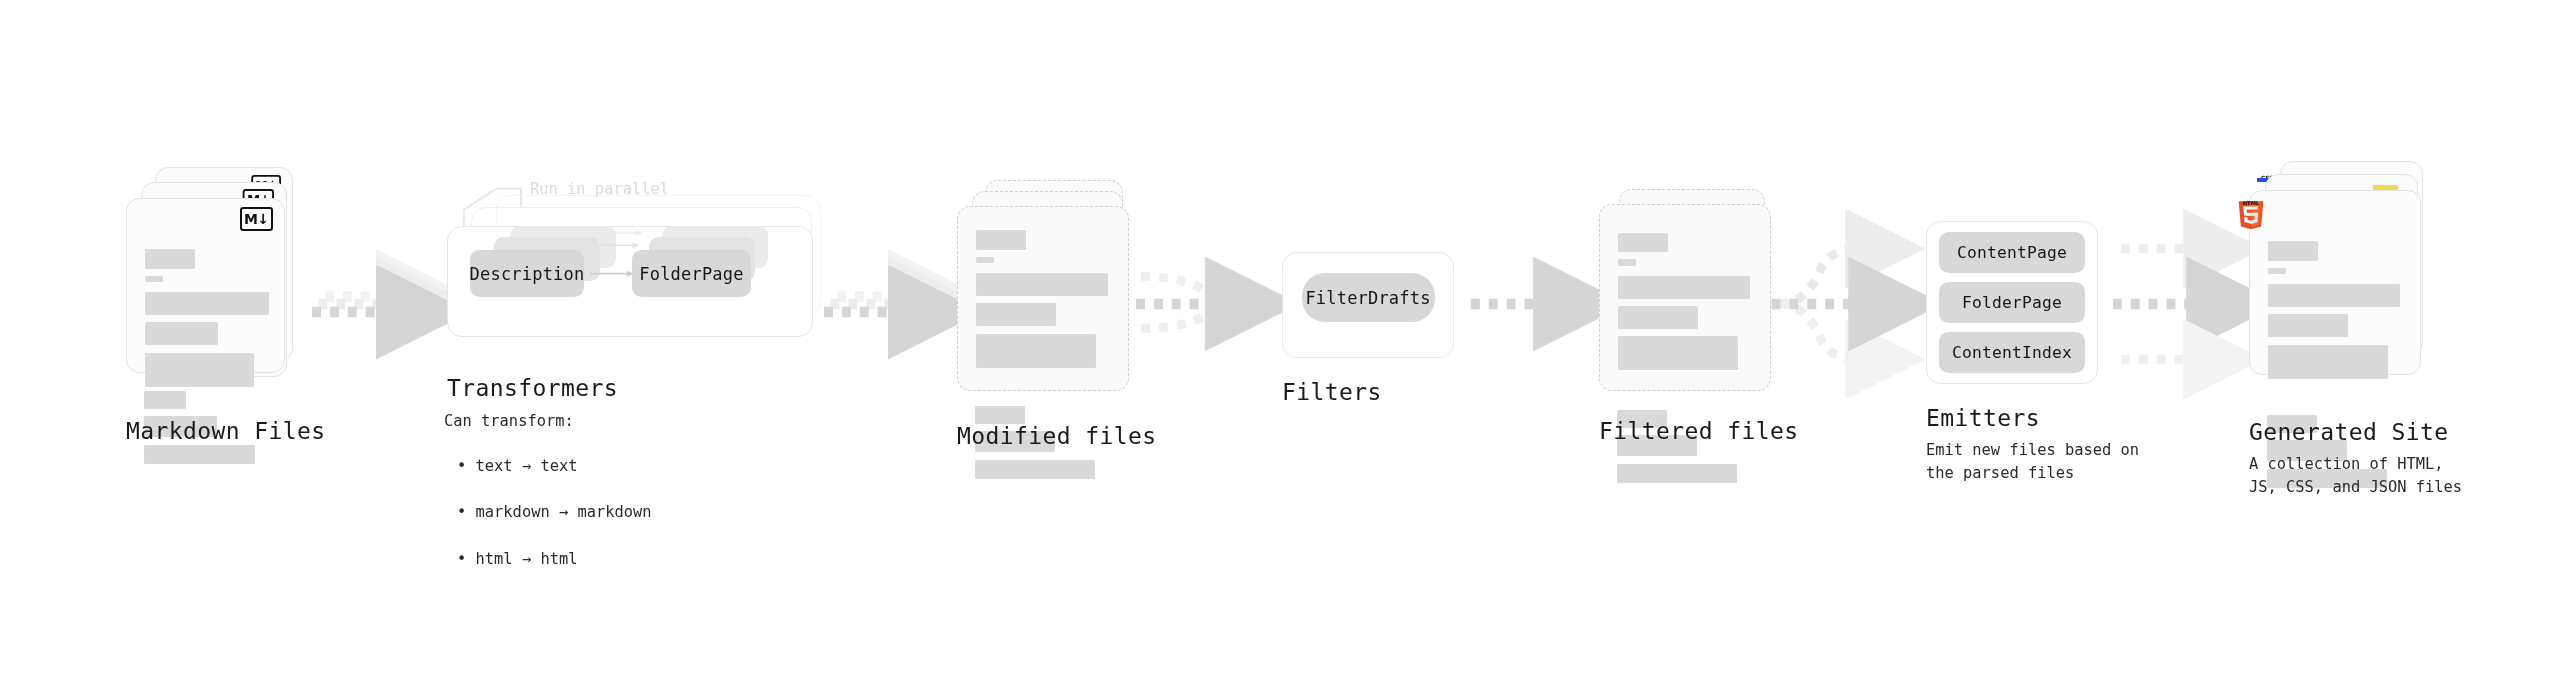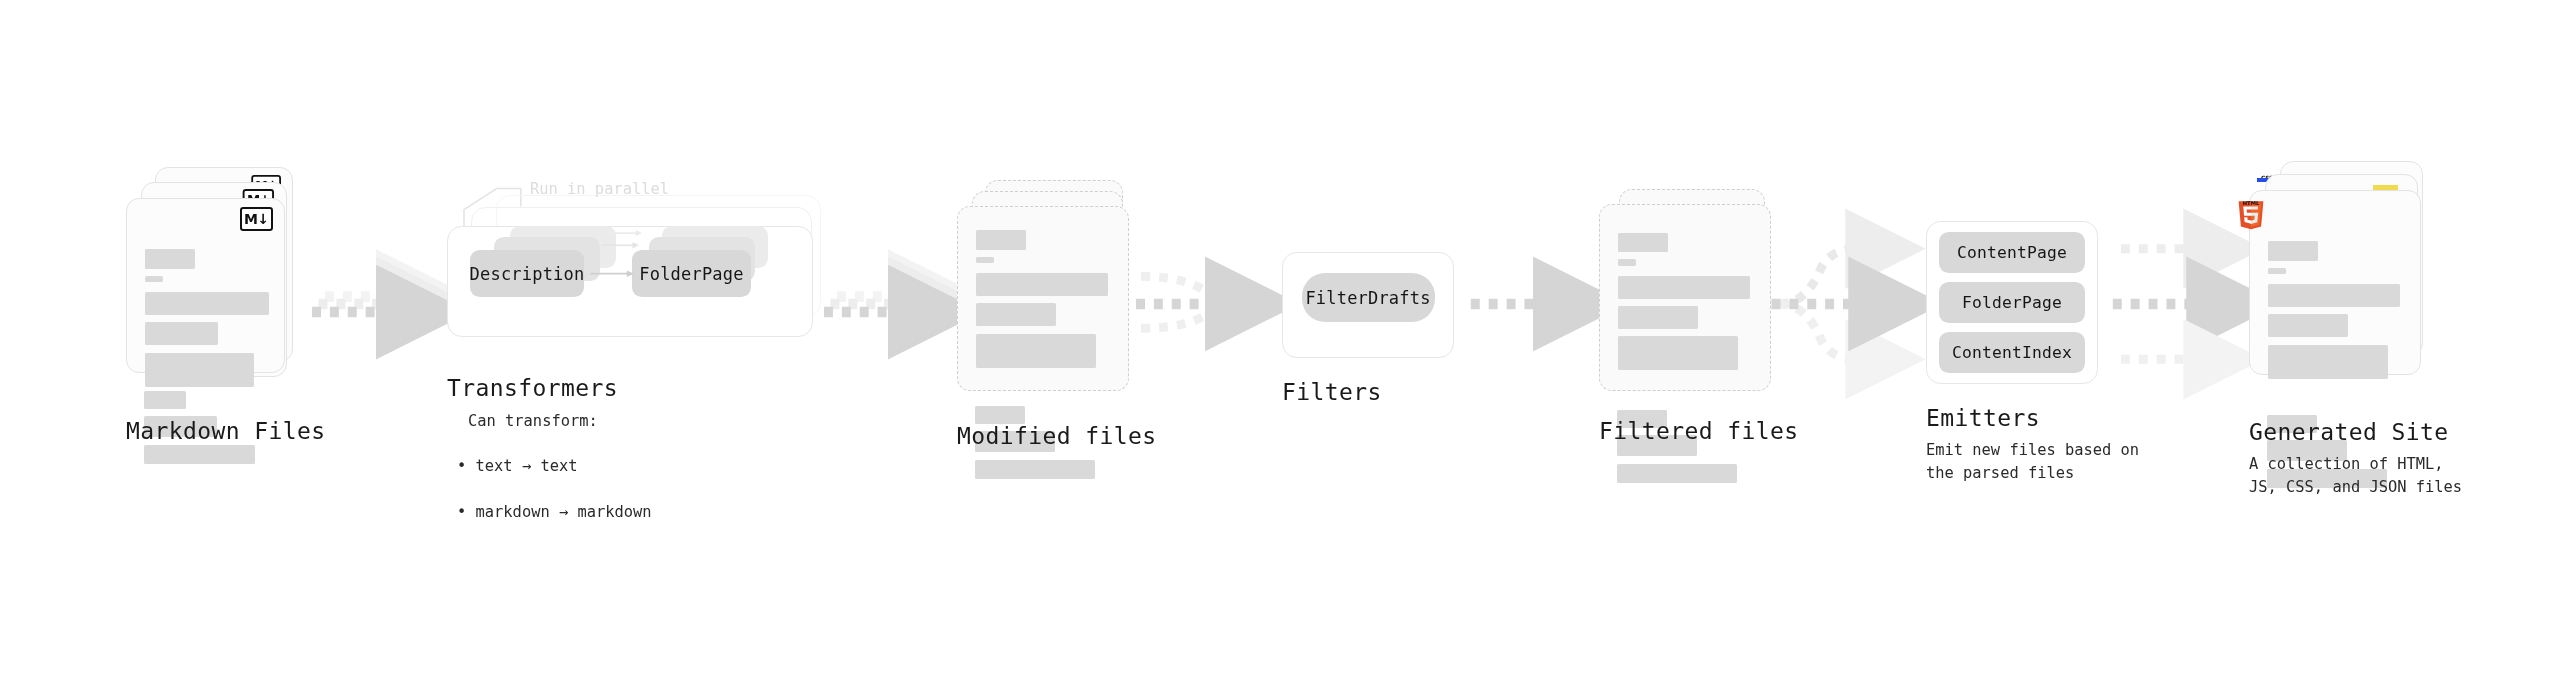--- a/index.html
+++ b/index.html
@@ -180,27 +180,30 @@
       <path d="M232,43 L240,47 L232,51 Z" fill="#ececec"></path>
       <path d="M190,62 L232,62" stroke="#e4e4e4" stroke-width="2" fill="none"></path>
       <path d="M228,58 L236,62 L228,66 Z" fill="#e4e4e4"></path>
       <path d="M176,97 L226,97" stroke="#cfcfcf" stroke-width="2" fill="none"></path>
       <path d="M221,93 L230,97 L221,101 Z" fill="#cfcfcf"></path>
     </svg>
   </div>
   <div class="runlabel" style="left:530px;top:180px;">Run in parallel</div>
 
   <div class="abs lbl-title" style="left:447px;top:375px;">Transformers</div>
-  <div class="abs lbl-sub" style="left:468px;top:410px;">Can transform:</div>
+  <div class="abs lbl-sub" style="left:444px;top:410px;">Can transform:</div>
   <div class="abs" style="left:457px;top:432px;">
     <div class="lbl-sub" style="position:relative;">
       <span>•&nbsp;</span><span>text → text</span>
     </div>
     <div class="lbl-sub" style="position:relative;">
       <span>•&nbsp;</span><span>markdown → markdown</span>
+    </div>
+    <div class="lbl-sub" style="position:relative;">
+      <span>•&nbsp;</span><span>html → html</span>
     </div>
   </div>
 
   <div class="docstack" style="left:957px;top:180px;">
     <div class="doccard dashed" style="left:28px;top:0;width:138px;height:195px;"></div>
     <div class="doccard dashed" style="left:14.6px;top:11.4px;width:151px;height:195px;"></div>
     <div class="doccard dashed" style="left:0;top:26px;width:172px;height:185px;">
       <div class="doc-body" style="top:23px;">
         <div class="sk" style="width:50px;height:19.5px;"></div>
         <div class="sk" style="width:18px;height:6.5px;margin-bottom:9.8px;"></div>

